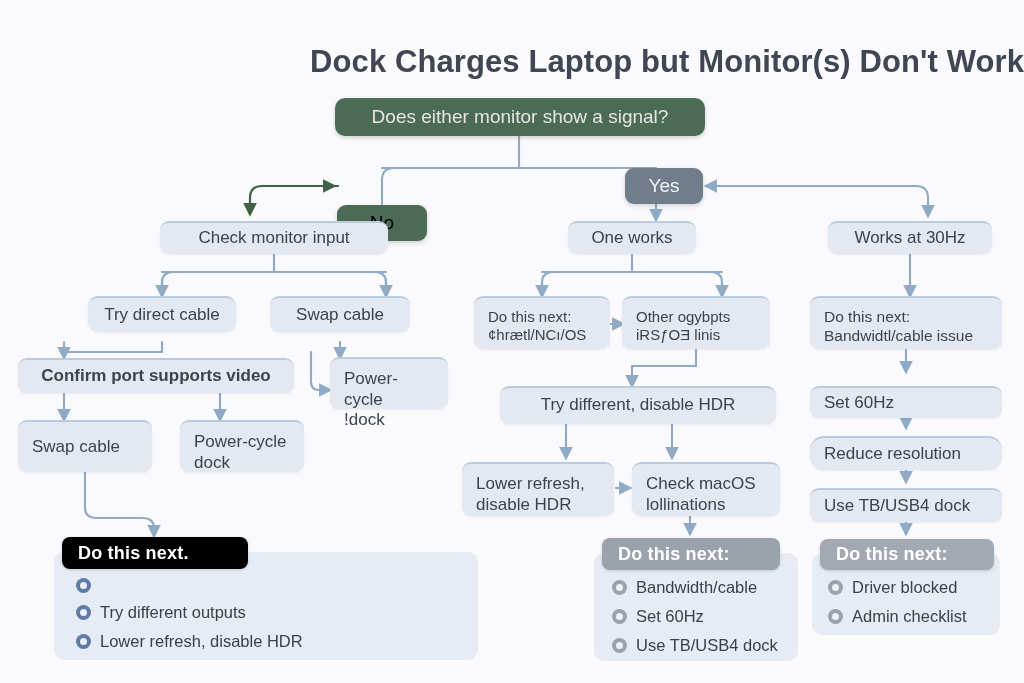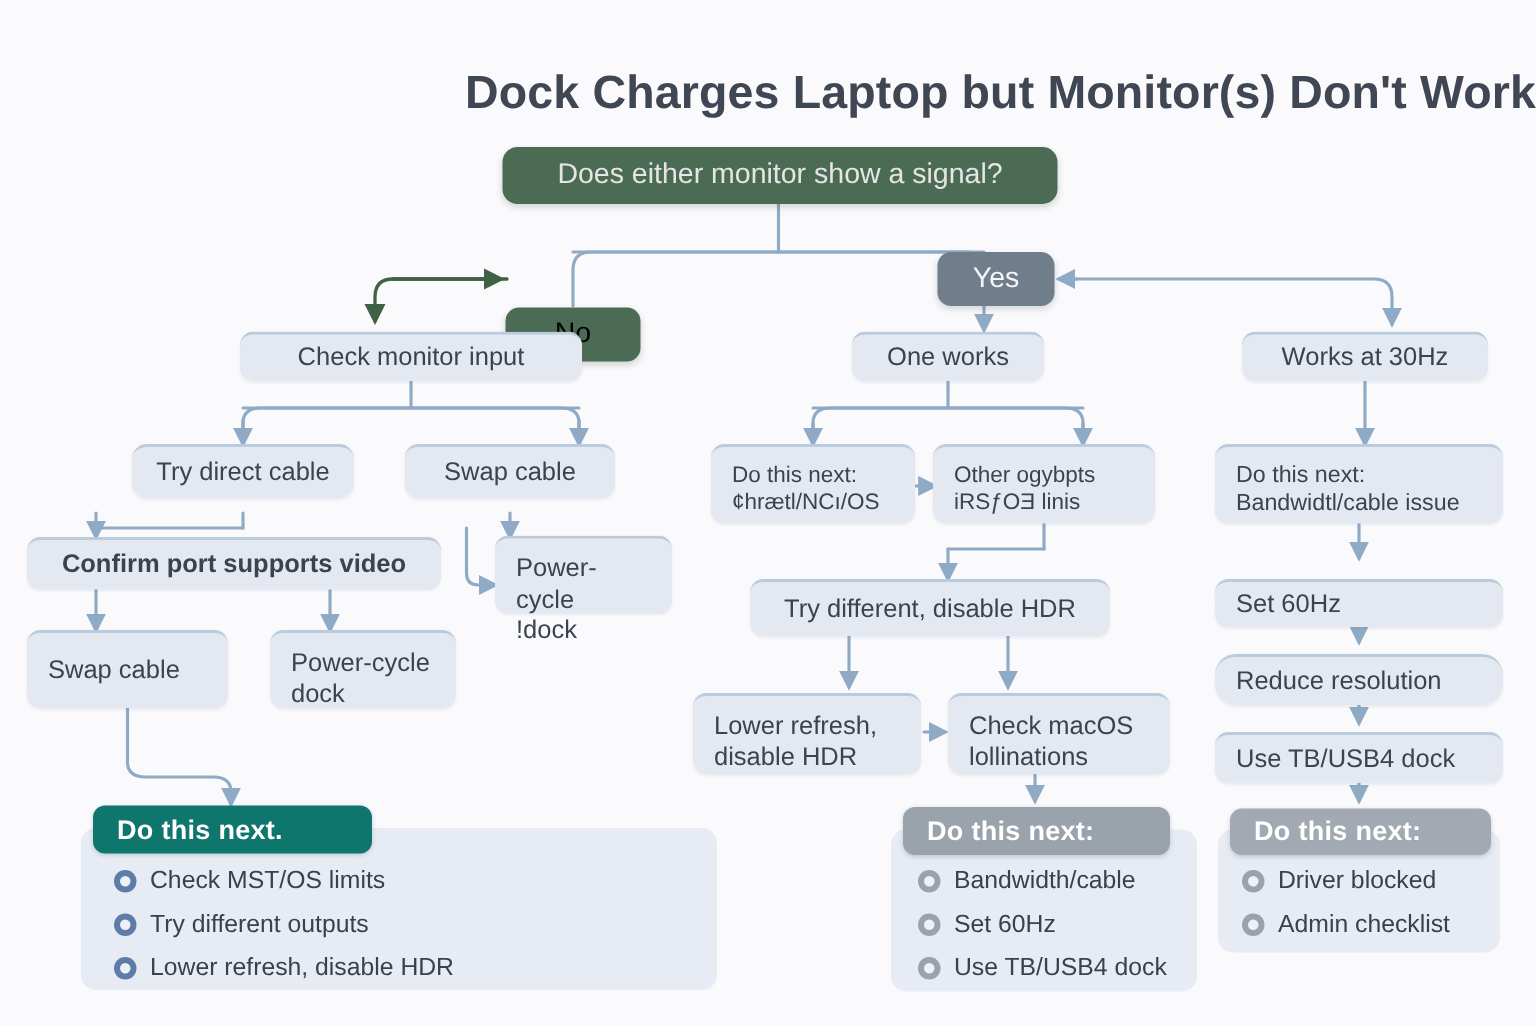--- a/index.html
+++ b/index.html
@@ -66,21 +66,21 @@
     box-sizing:border-box;
     display:flex;align-items:center;
     padding:0 16px;
     border-radius:8px;
     font-size:18px;
     font-weight:bold;
     color:#ffffff;
     letter-spacing:.2px;
     box-shadow:0 1px 3px rgba(70,90,120,.25);
   }
-  .head-blue{background:#0f766e;}
+  .head-blue{background:#000000;}
   .head-grey{background:#9aa2ac;}
   .head-grey2{background:#a3a9b2;}
 
   .panel-list{position:absolute;}
   .bullet-row{
     display:flex;align-items:center;
     font-size:16.5px;
     color:#39404e;
     margin-bottom:10px;
     white-space:nowrap;
@@ -235,21 +235,20 @@
     </span>
   </div>
 
   <div class="panel" style="left:54px;top:552px;width:424px;height:108px;"></div>
   <div class="panel-head head-blue" style="left:62px;top:537px;width:186px;height:32px;">
     <span>Do this next.</span>
   </div>
   <div class="panel-list" style="left:76px;top:578px;width:400px;">
     <div class="bullet-row">
       <span class="dot blue"></span>
-      <span>Check MST/OS limits</span>
     </div>
     <div class="bullet-row">
       <span class="dot blue"></span>
       <span>Try different outputs</span>
     </div>
     <div class="bullet-row">
       <span class="dot blue"></span>
       <span>Lower refresh, disable HDR</span>
     </div>
   </div>
@@ -266,21 +265,21 @@
     </span>
   </div>
   <div class="node two-line" style="left:622px;top:296px;width:148px;height:53px;font-size:15px;">
     <span>
       <span>Other ogybpts</span>
       <br>
       <span>iRSƒOƎ linis</span>
     </span>
   </div>
 
-  <div class="node center" style="left:500px;top:386px;width:240px;height:38px;">
+  <div class="node center" style="left:500px;top:386px;width:276px;height:38px;align-items:flex-end;">
     <span>Try different, disable HDR</span>
   </div>
 
   <div class="node two-line" style="left:462px;top:462px;width:152px;height:54px;">
     <span>
       <span>Lower refresh,</span>
       <br>
       <span>disable HDR</span>
     </span>
   </div>

